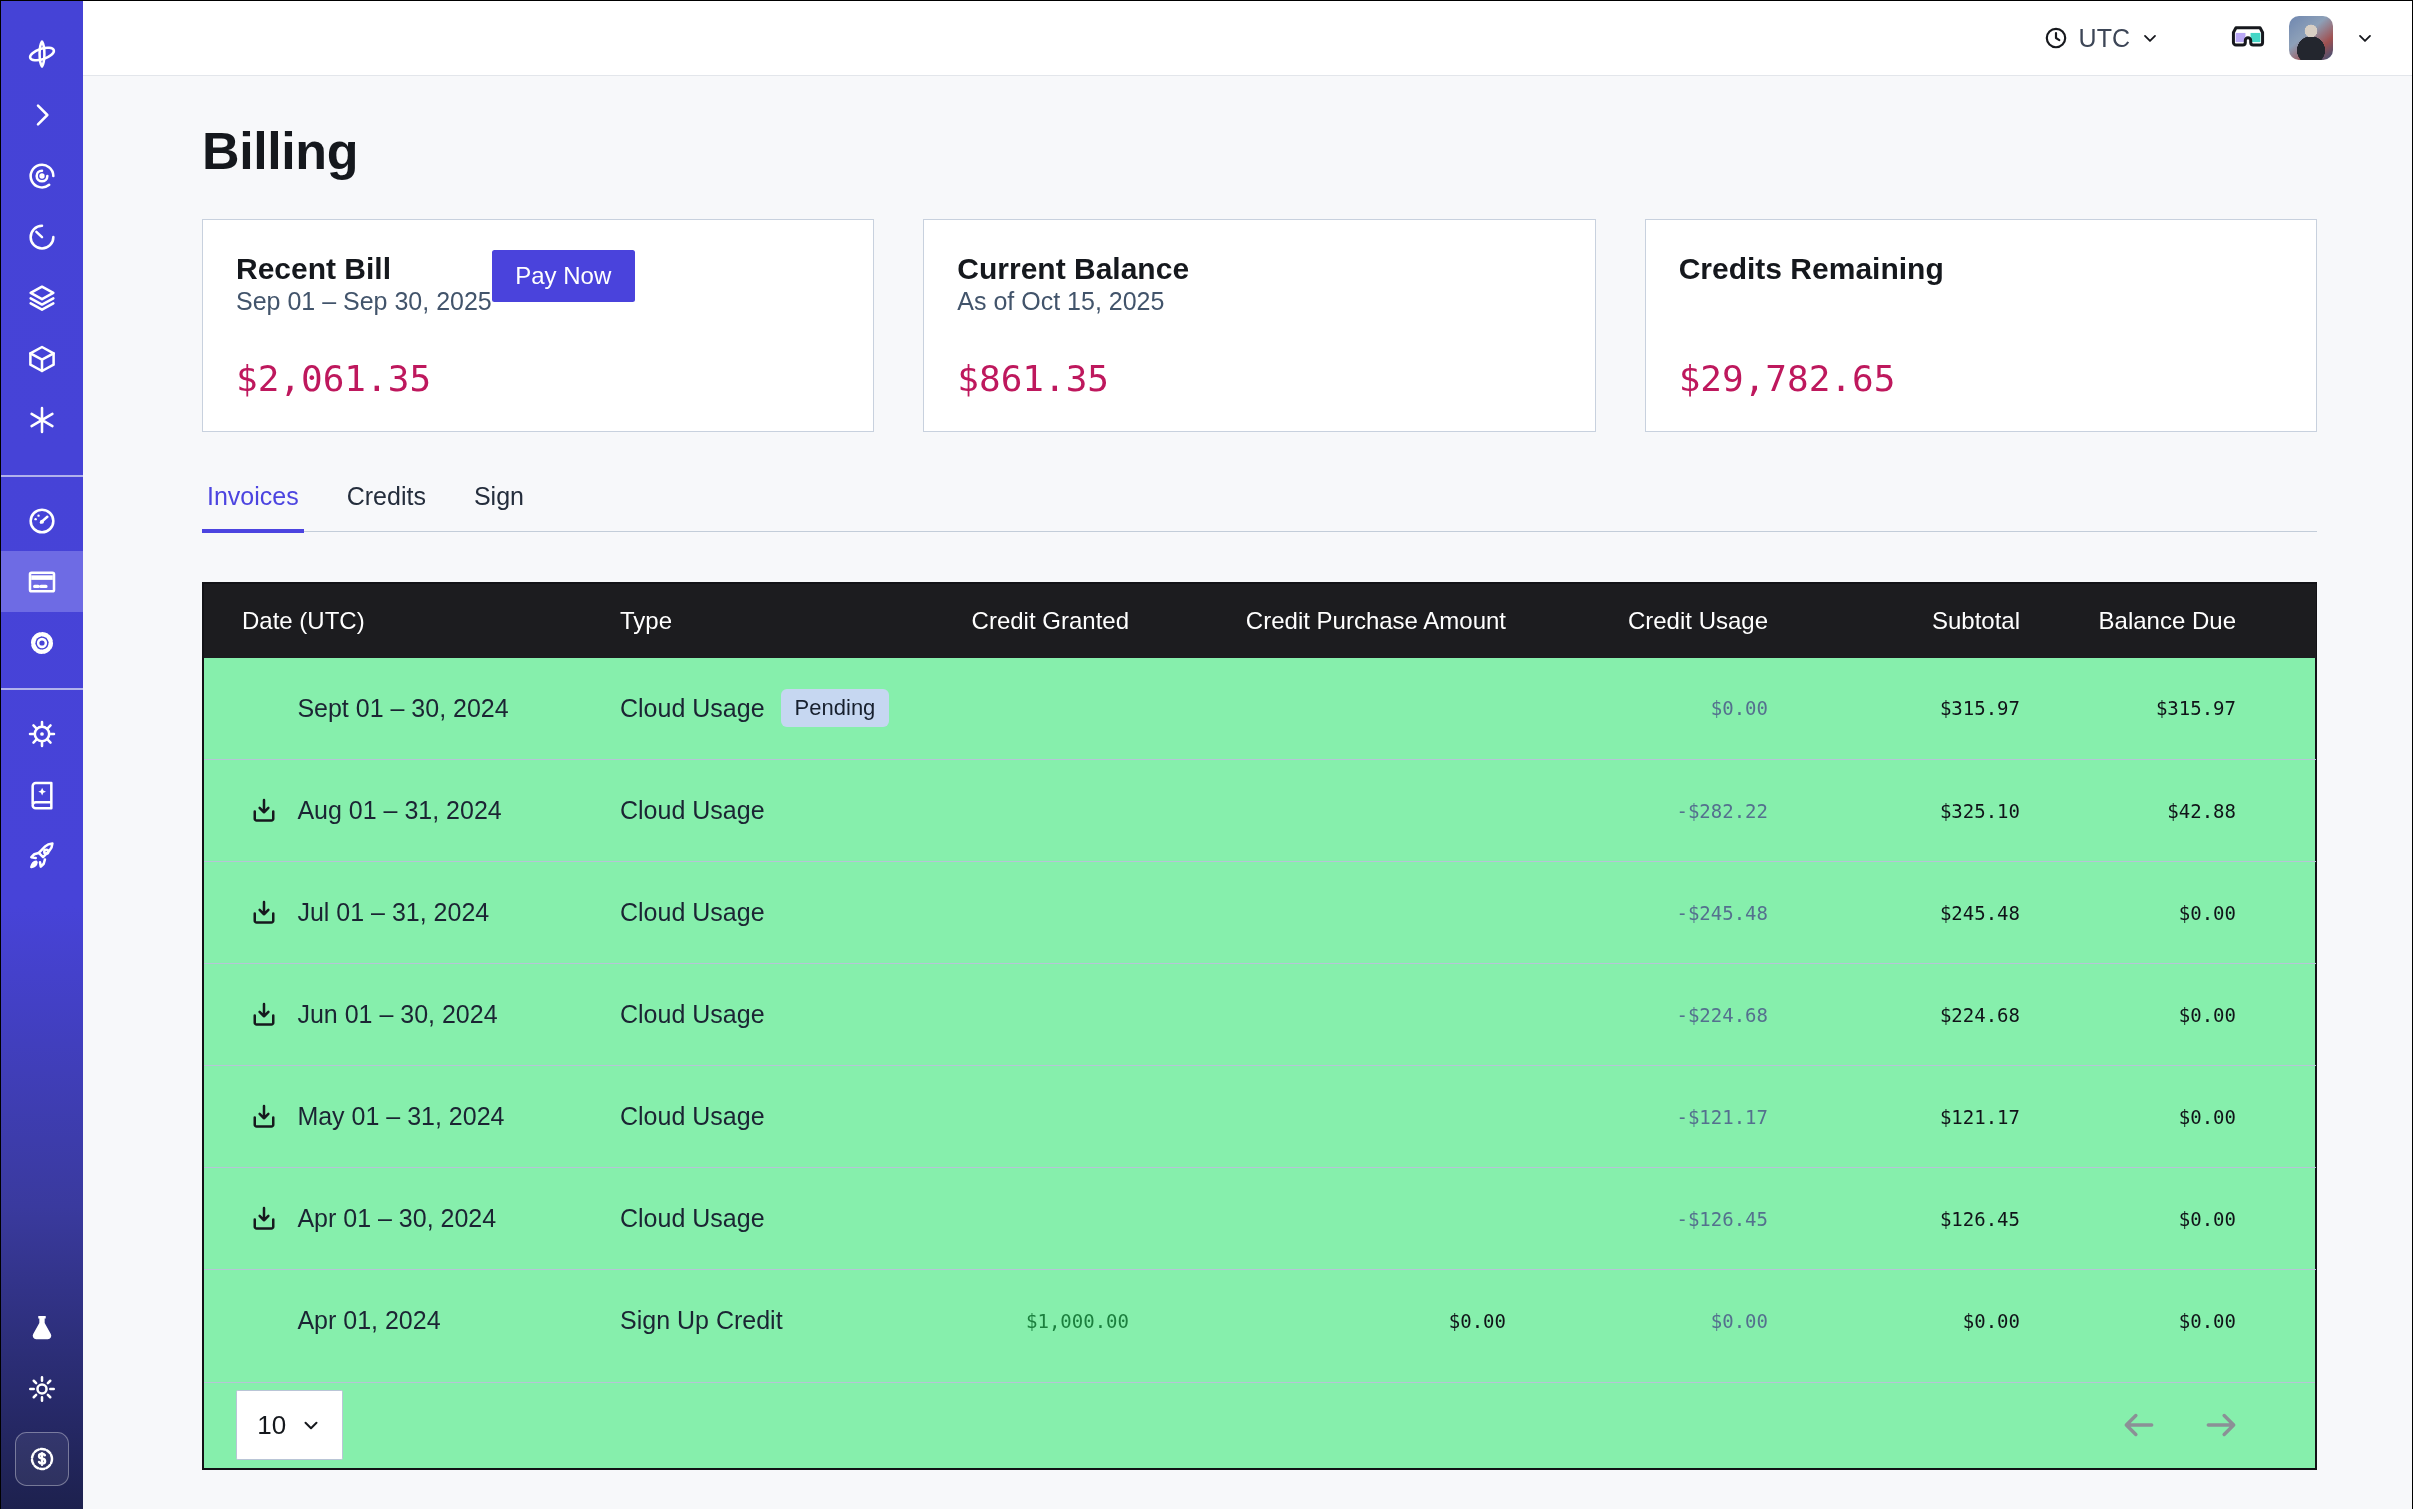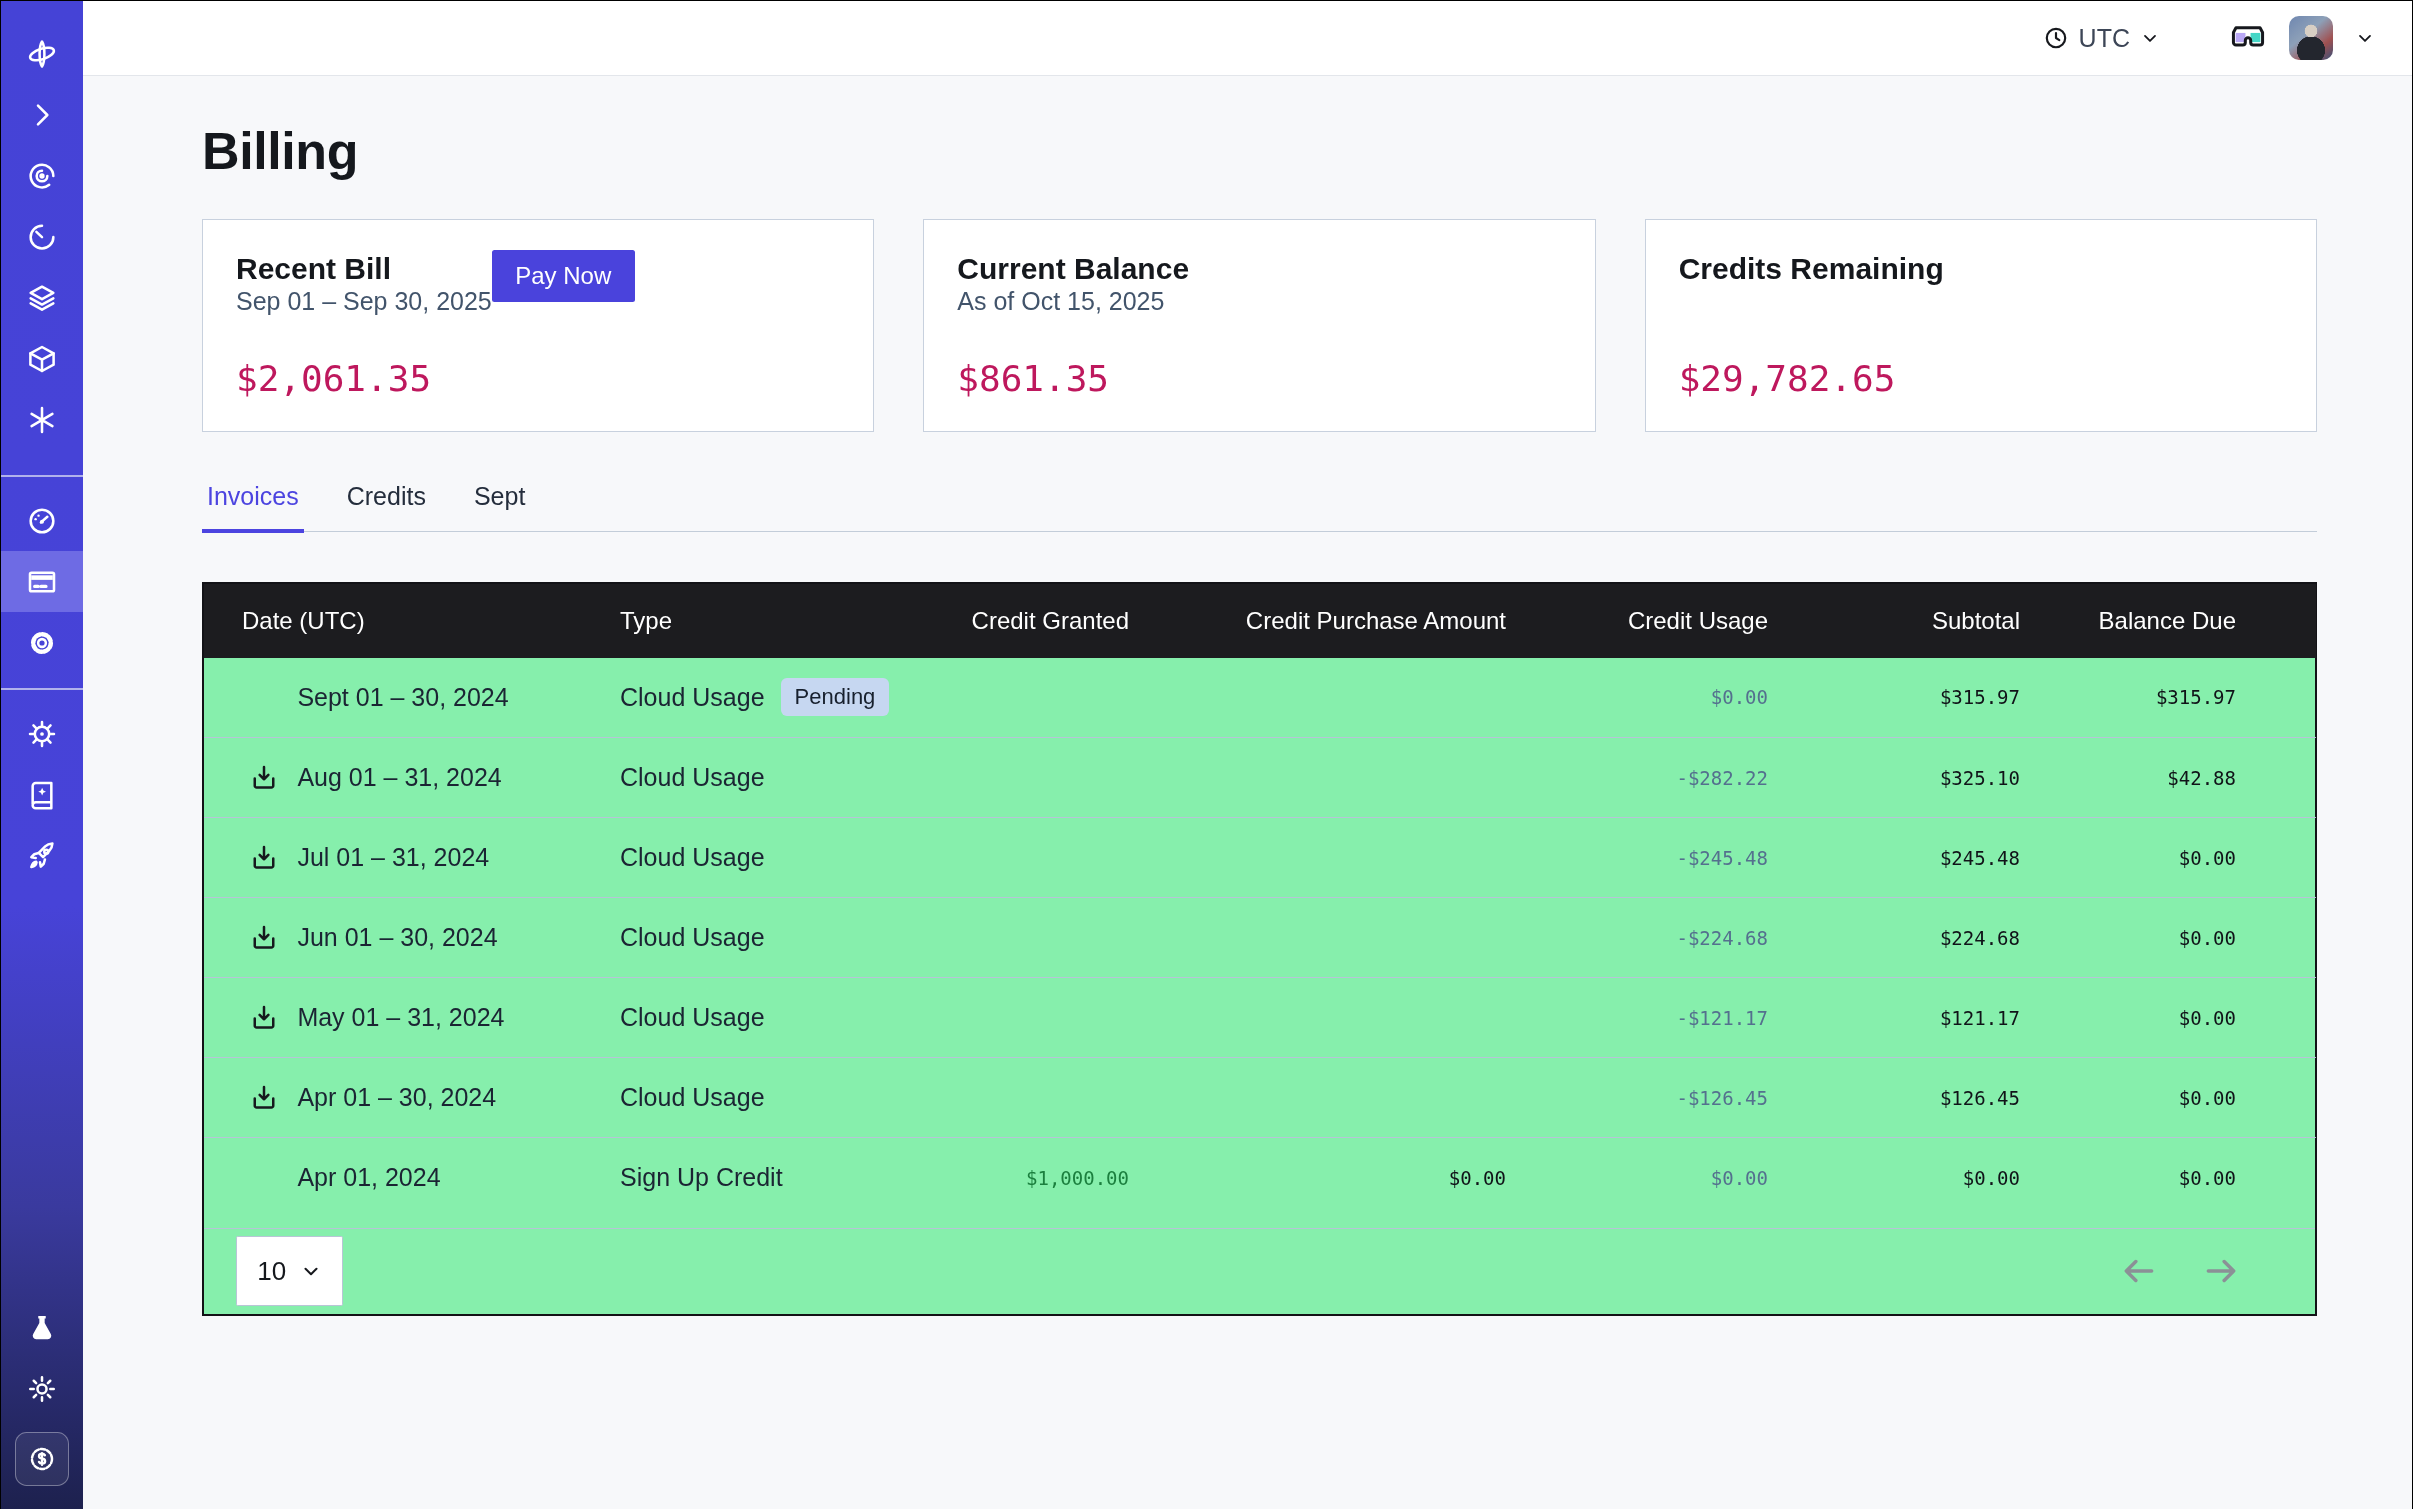--- a/index.html
+++ b/index.html
@@ -81,21 +81,21 @@
     border-bottom:4.2px solid transparent; margin-bottom:-2.9px;
   }
   .tab.active { color:#4c44e0; border-bottom-color:#4c44e0; }
 
   .table-wrap { margin-top:50px; border:2.5px solid #121216; background:#86efac; }
   table { width:100%; border-collapse:collapse; table-layout:fixed; }
   thead tr { background:#1c1c1f; }
   th { height:74px; color:#fff; font-size:24px; font-weight:500; text-align:right; padding:0; }
   th:first-child { text-align:left; padding-left:38px; }
   th:nth-child(2) { text-align:left;margin-left:8px; }
-  td { height:80px; font-size:25px; color:#1b2433; border-top:1.7px solid #b6c4d6; text-align:right; }
+  td { height:102px; font-size:25px; color:#1b2433; border-top:1.7px solid #b6c4d6; text-align:right; }
   tbody tr:first-child td { border-top:none; }
   td.c-date { text-align:left; padding-left:45px; }
   td.c-type { text-align:left; }
   .date-flex { display:flex; align-items:center; gap:18.4px; }
   .dl-slot { width:30px; height:30px; flex:0 0 30px; display:flex; }
   .dl-btn { background:none; border:none; cursor:pointer; padding:0; display:flex; }
   .dl-btn svg { width:30px; height:30px; stroke:#16181d; stroke-width:2; fill:none; stroke-linecap:round; stroke-linejoin:round; }
   .type-flex { display:flex; align-items:center; gap:16.7px; }
   .status-badge {
     background:#c6d7f1; color:#17202e; font-size:22px; border-radius:5.9px; padding:5.9px 13.4px;
@@ -327,21 +327,21 @@
               <div class="card-title">Credits Remaining</div>
             </div>
           </div>
           <div class="card-amount">$29,782.65</div>
         </div>
       </section>
 
       <nav class="tabs" id="tabs">
           <button class="tab active">Invoices</button>
           <button class="tab">Credits</button>
-          <button class="tab">Sept</button>
+          <button class="tab">Sign</button>
         </nav>
 
       <div class="table-wrap">
         <table>
           <colgroup>
             <col style="width:416px">
               <col style="width:293px">
               <col style="width:216px">
             <col style="width:377px">
               <col style="width:262px">

